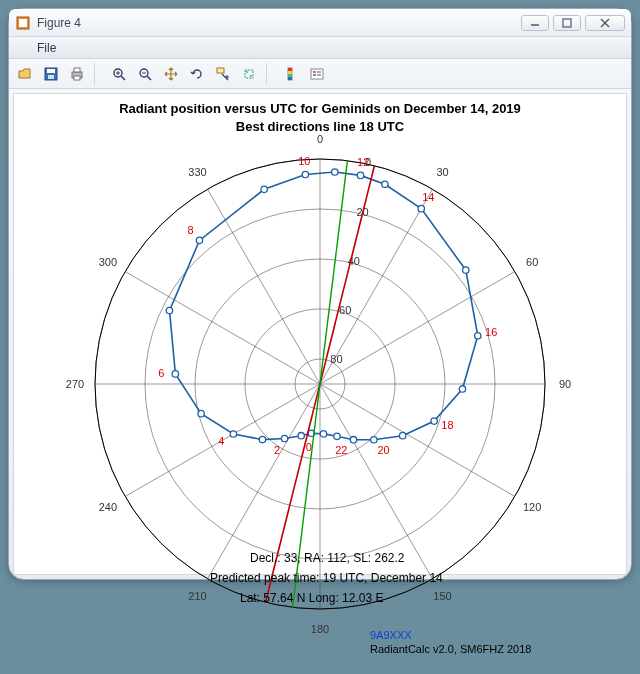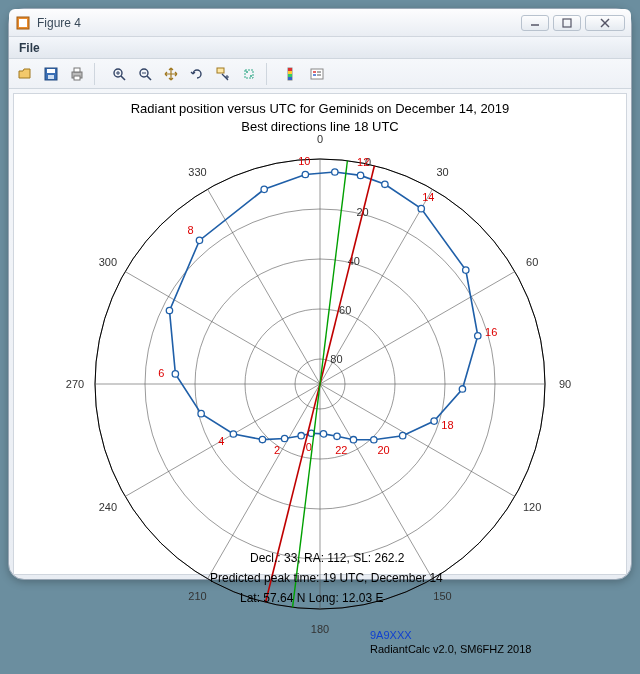--- a/index.html
+++ b/index.html
@@ -44,22 +44,21 @@
     color: #556677;
     font-size: 10px;
   }
   .winbtn.close { width: 40px; }
   .menubar {
     height: 22px;
     background: linear-gradient(#f3f6fa,#e3e8ef);
     border-bottom: 1px solid #cfd6de;
     display: flex;
     align-items: center;
-    padding: 0 2px;
-    font-weight: bold;
+    padding: 0 20px;
   }
   .menuitem { padding: 2px 8px; color: #2a3a4a; }
   .toolbar {
     height: 30px;
     background: linear-gradient(#f6f8fb,#eef1f6);
     border-bottom: 1px solid #cfd6de;
     display: flex;
     align-items: center;
     padding: 0 4px;
     gap: 2px;
@@ -75,21 +74,21 @@
     flex: 1;
     margin: 4px;
     background: #ffffff;
     border: 1px solid #d0d6de;
     position: relative;
   }
   .plot-title {
     position: absolute;
     top: 6px; left: 0; right: 0;
     text-align: center;
-    font-weight: normal;
+    font-weight: bold;
     font-size: 13px;
     line-height: 1.35;
     color: #000;
   }
   svg.polar { position:absolute; top:40px; left:0; }
   .axis-label { font-size: 11px; fill: #333; }
   .hour-label { font-size: 11px; fill: #d00; font-weight: normal;}
   .info-text { font-size: 12px; fill: #000; }
   .blue-text { font-size: 11px; fill: #1040d0; }
   .small-black { font-size: 11px; fill: #000; }

